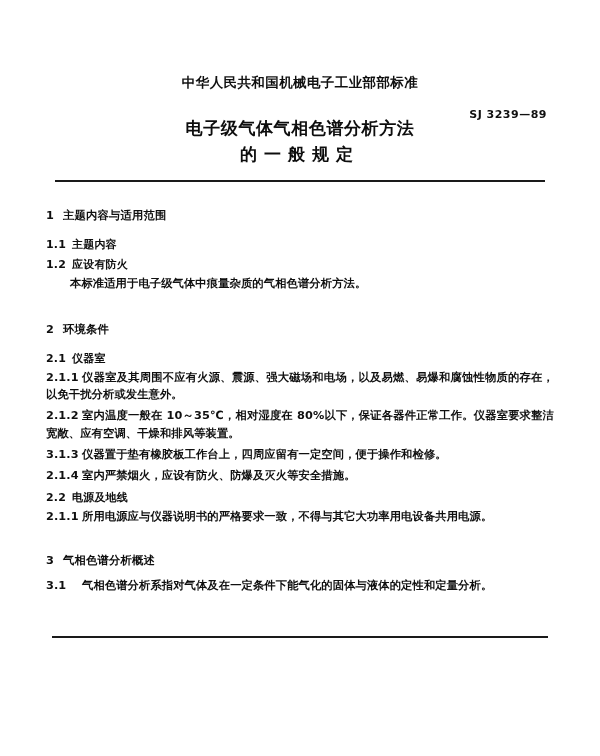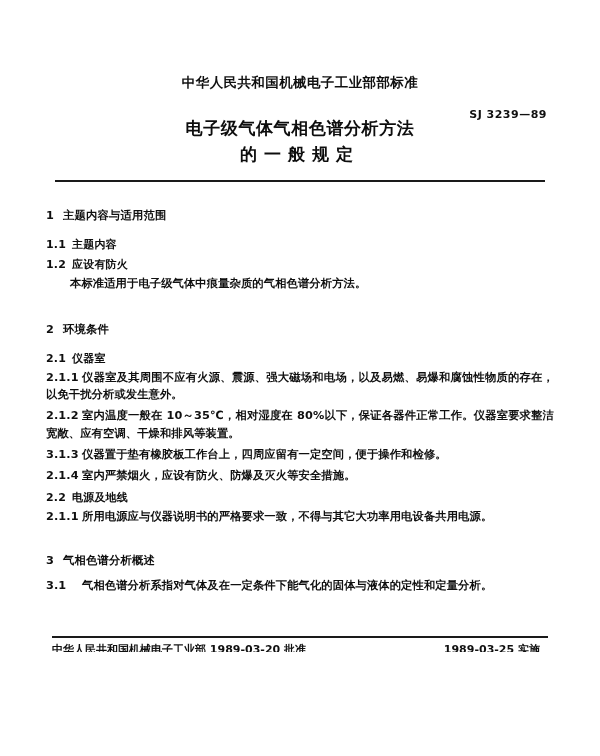--- a/index.html
+++ b/index.html
@@ -246,20 +246,16 @@
     <div class="gap-sm"></div>
 
     <div class="clause">
       <span class="num">3.1</span><span>气相色谱分析系指对气体及在一定条件下能气化的固体与液体的定性和定量分析。</span>
     </div>
 
   </div>
 
   <div class="rule-bottom"></div>
 
-  <div class="footer">
-    <div class="footer-left">中华人民共和国机械电子工业部 1989-03-20 批准</div>
-    <div class="footer-right">1989-03-25 实施</div>
-  </div>
 
   <div class="page-number">— 1 —</div>
 
 </div>
 
 </body></html>

